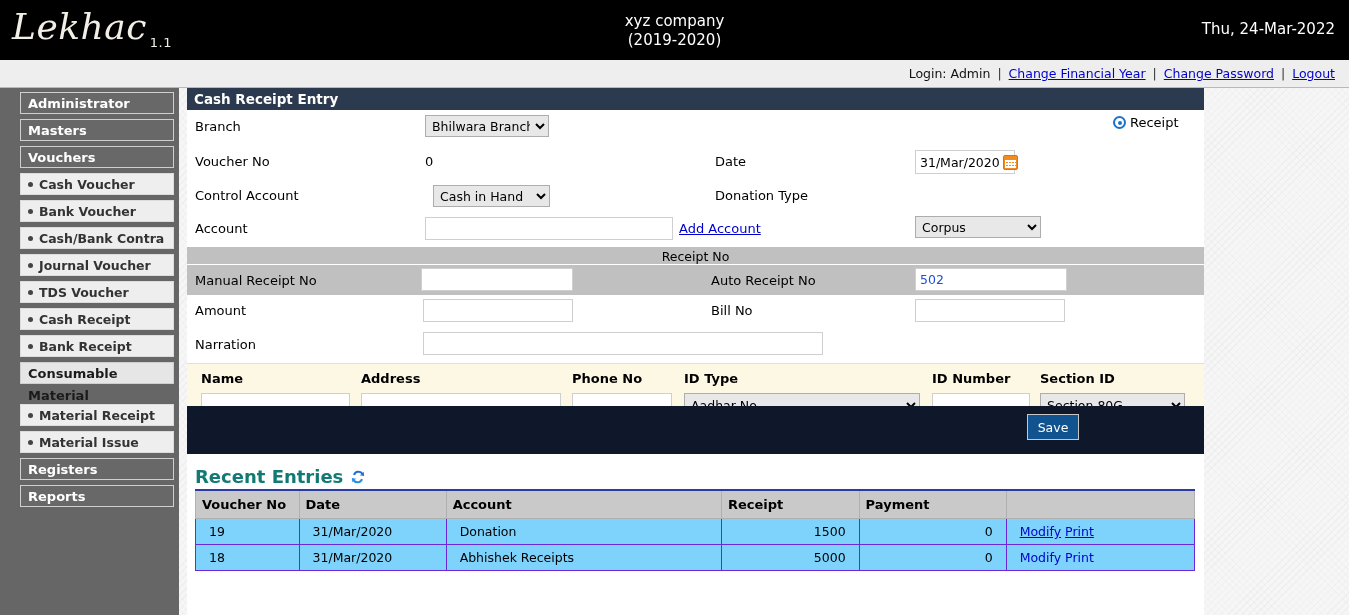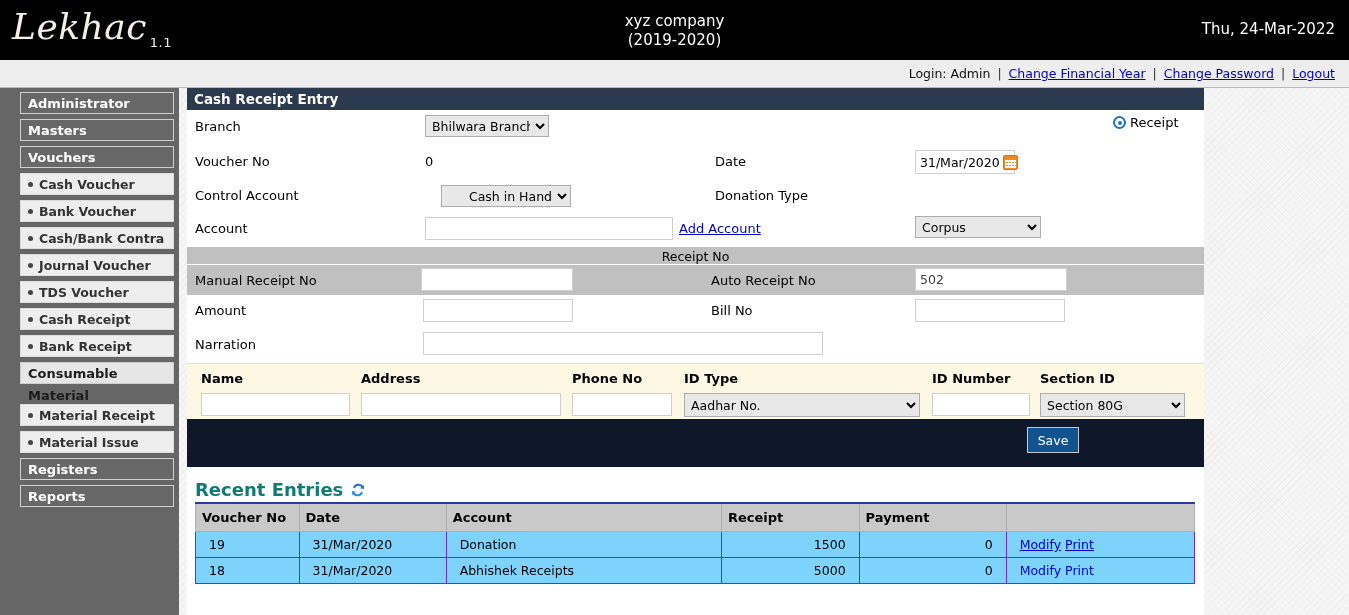--- a/index.html
+++ b/index.html
@@ -188,21 +188,21 @@
     color: #000;
     padding: 1px 2px;
   }
   input.txt {
     font-family: "DejaVu Sans", "Liberation Sans", sans-serif;
     font-size: 12.5px;
     height: 23px;
     border: 1px solid #cfcfcf;
     background: #ffffff;
     padding: 1px 4px;
-    color: #404040;
+    color: #1d4ed8;
   }
   a.lnk { color: #0000cc; text-decoration: underline; font-size: 13px; }
 
   .radio-wrap {
     position: absolute;
     left: 926px; top: 5px;
     font-size: 13px;
     white-space: nowrap;
   }
   .radio-dot {
@@ -273,21 +273,21 @@
   .band .cellbg-white {
     position: absolute;
     top: 0; height: 30px;
     background: #ffffff;
   }
 
   
   .donor {
     position: relative;
     background: #fdf8e3;
-    height: 56px;
+    height: 43px;
     border-top: 1px solid #e8e0c2;
   }
   .donor .dlbl {
     position: absolute;
     top: 7px;
     font-weight: bold;
     font-size: 13px;
     color: #000;
   }
   .donor input.txt, .donor select.sel { position: absolute; top: 29px; }
@@ -410,21 +410,21 @@
         <span class="val" style="left:238px; top:8px;">0</span>
         <span class="lbl" style="left:528px; top:8px;">Date</span>
         <span class="datebox" style="left:728px; top:4px;">
           <span class="dval">31/Mar/2020</span>
           <span class="cal-icon"></span>
         </span>
       </div>
 
       <div class="frow">
         <span class="lbl" style="left:8px; top:8px;">Control Account</span>
-        <select class="sel" style="position:absolute; left:254px; top:5px; width:130px;text-align:right;">
+        <select class="sel" style="position:absolute; left:246px; top:5px; width:117px;">
           <option>Cash in Hand</option>
         </select>
         <span class="lbl" style="left:528px; top:8px;">Donation Type</span>
         <select class="sel" style="position:absolute; left:728px; top:36px; width:126px;">
           <option>Corpus</option>
         </select>
       </div>
 
       <div class="frow" style="height:32px;">
         <span class="lbl" style="left:8px; top:7px;">Account</span>

